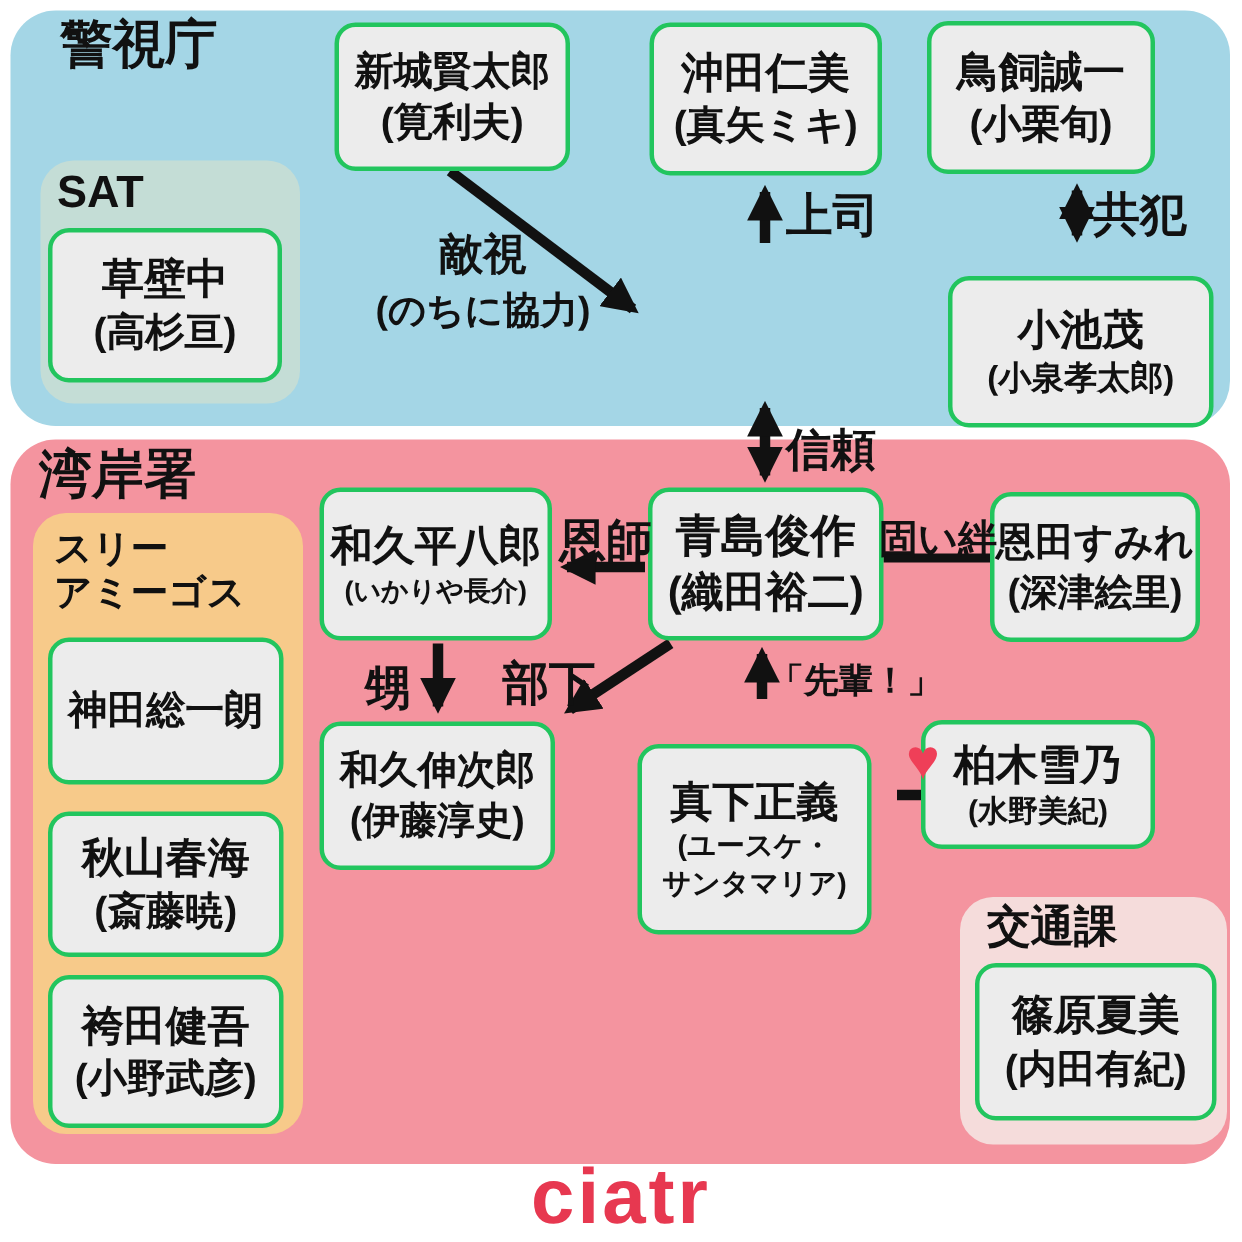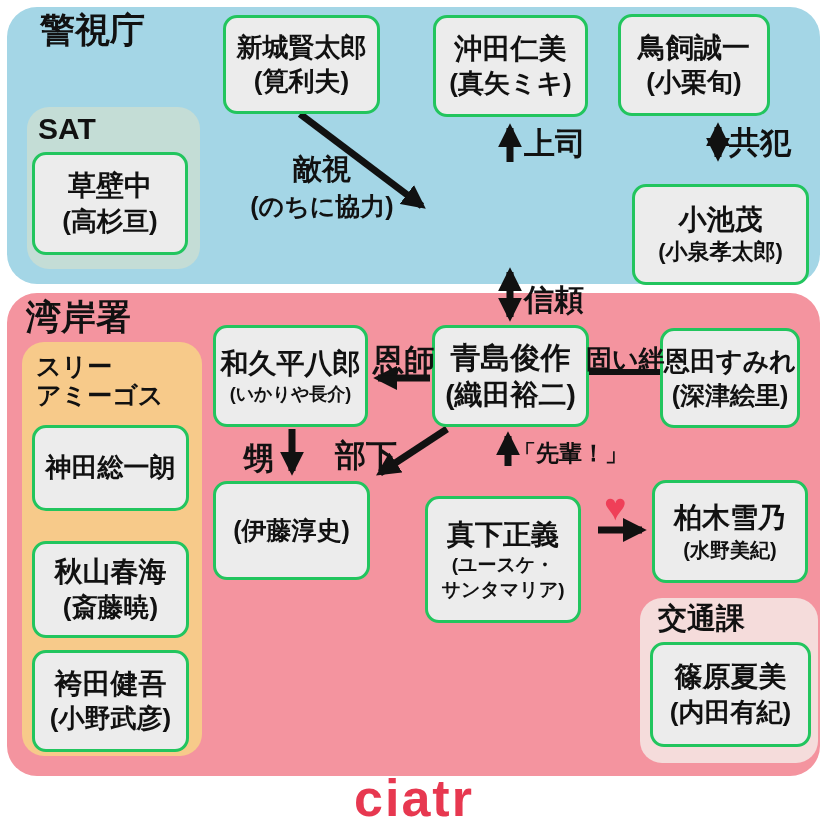--- a/index.html
+++ b/index.html
@@ -98,33 +98,34 @@
   </div>
   <div class="cbox" style="left:432px;top:325px;width:157px;height:102px;">
     <div class="cname" style="font-size:30px;">青島俊作</div>
     <div class="cactor" style="font-size:28px;">(織田裕二)</div>
   </div>
   <div class="cbox" style="left:660px;top:328px;width:140px;height:100px;">
     <div class="cname" style="font-size:26px;">恩田すみれ</div>
     <div class="cactor" style="font-size:25px;">(深津絵里)</div>
   </div>
   <div class="cbox" style="left:213px;top:481px;width:157px;height:99px;">
+    <div class="cname" style="font-size:26px;">和久伸次郎</div>
     <div class="cactor" style="font-size:25px;">(伊藤淳史)</div>
   </div>
   <div class="cbox" style="left:425px;top:468px;width:156px;height:127px;margin-top:28px;">
     <div class="cname" style="font-size:28px;">真下正義</div>
     <div class="cactor" style="font-size:19px;">(ユースケ・</div>
     <div class="cactor" style="font-size:19px;">サンタマリア)</div>
   </div>
-  <div class="cbox" style="left:652px;top:480px;width:156px;height:103px;">
+  <div class="cbox" style="left:614px;top:480px;width:156px;height:86px;">
     <div class="cname" style="font-size:28px;">柏木雪乃</div>
     <div class="cactor" style="font-size:20px;">(水野美紀)</div>
   </div>
 
-  <div class="cbox" style="left:32px;top:425px;width:157px;height:86px;">
+  <div class="cbox" style="left:32px;top:425px;width:157px;height:98px;">
     <div class="cname" style="font-size:26px;">神田総一朗</div>
   </div>
   <div class="cbox" style="left:32px;top:541px;width:157px;height:97px;">
     <div class="cname" style="font-size:28px;">秋山春海</div>
     <div class="cactor" style="font-size:26px;">(斎藤暁)</div>
   </div>
   <div class="cbox" style="left:32px;top:650px;width:157px;height:102px;">
     <div class="cname" style="font-size:28px;">袴田健吾</div>
     <div class="cactor" style="font-size:26px;">(小野武彦)</div>
   </div>

